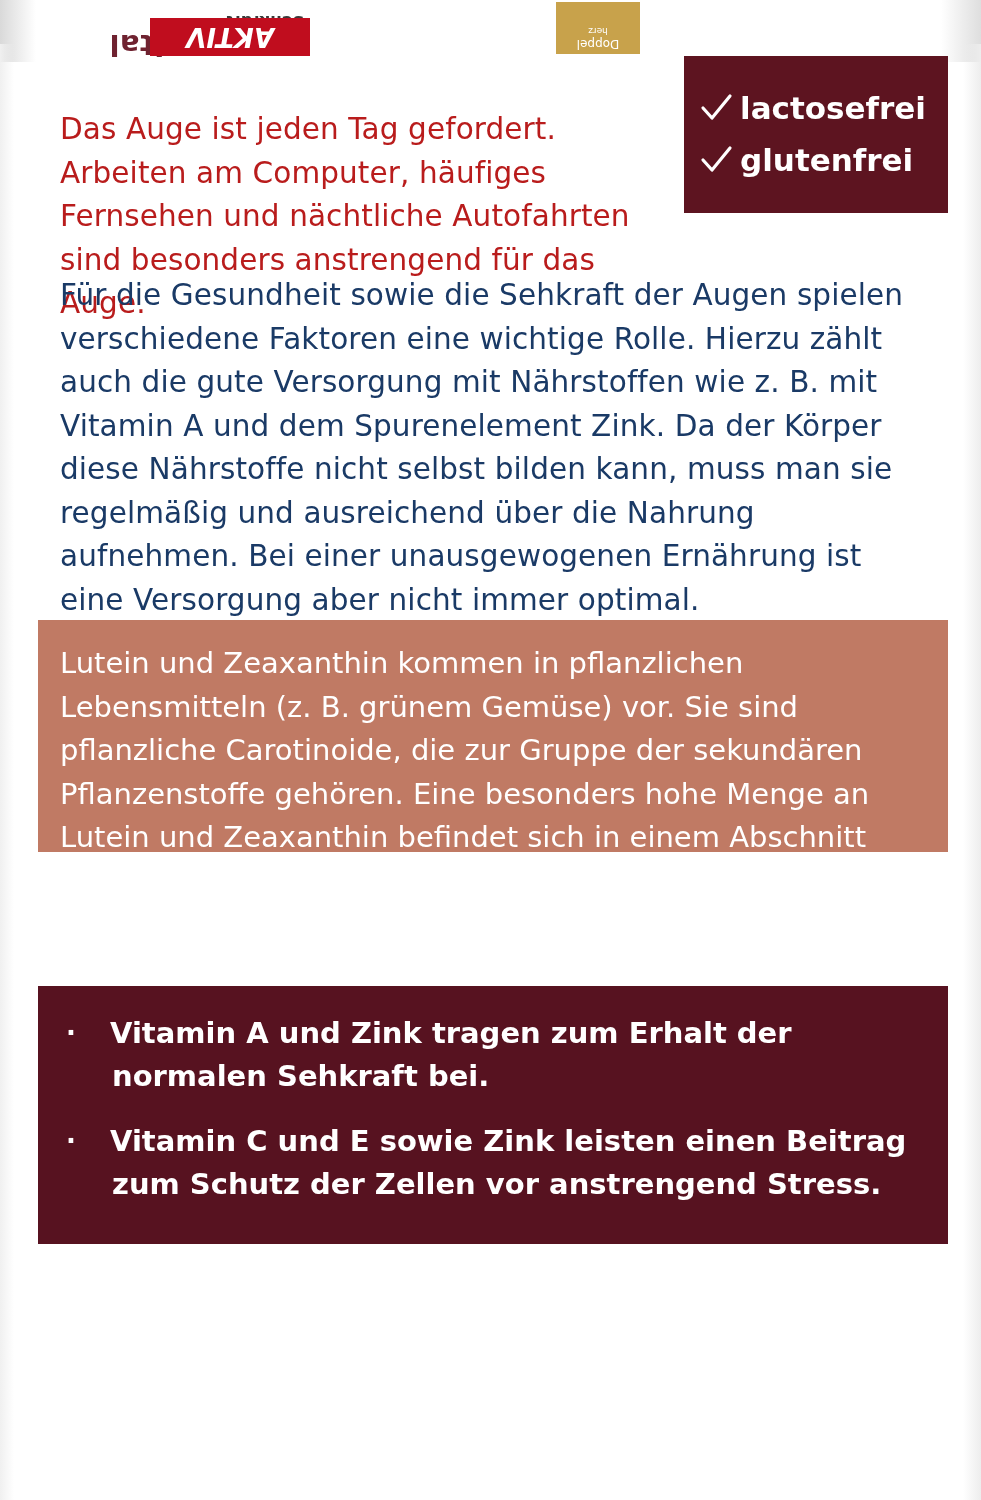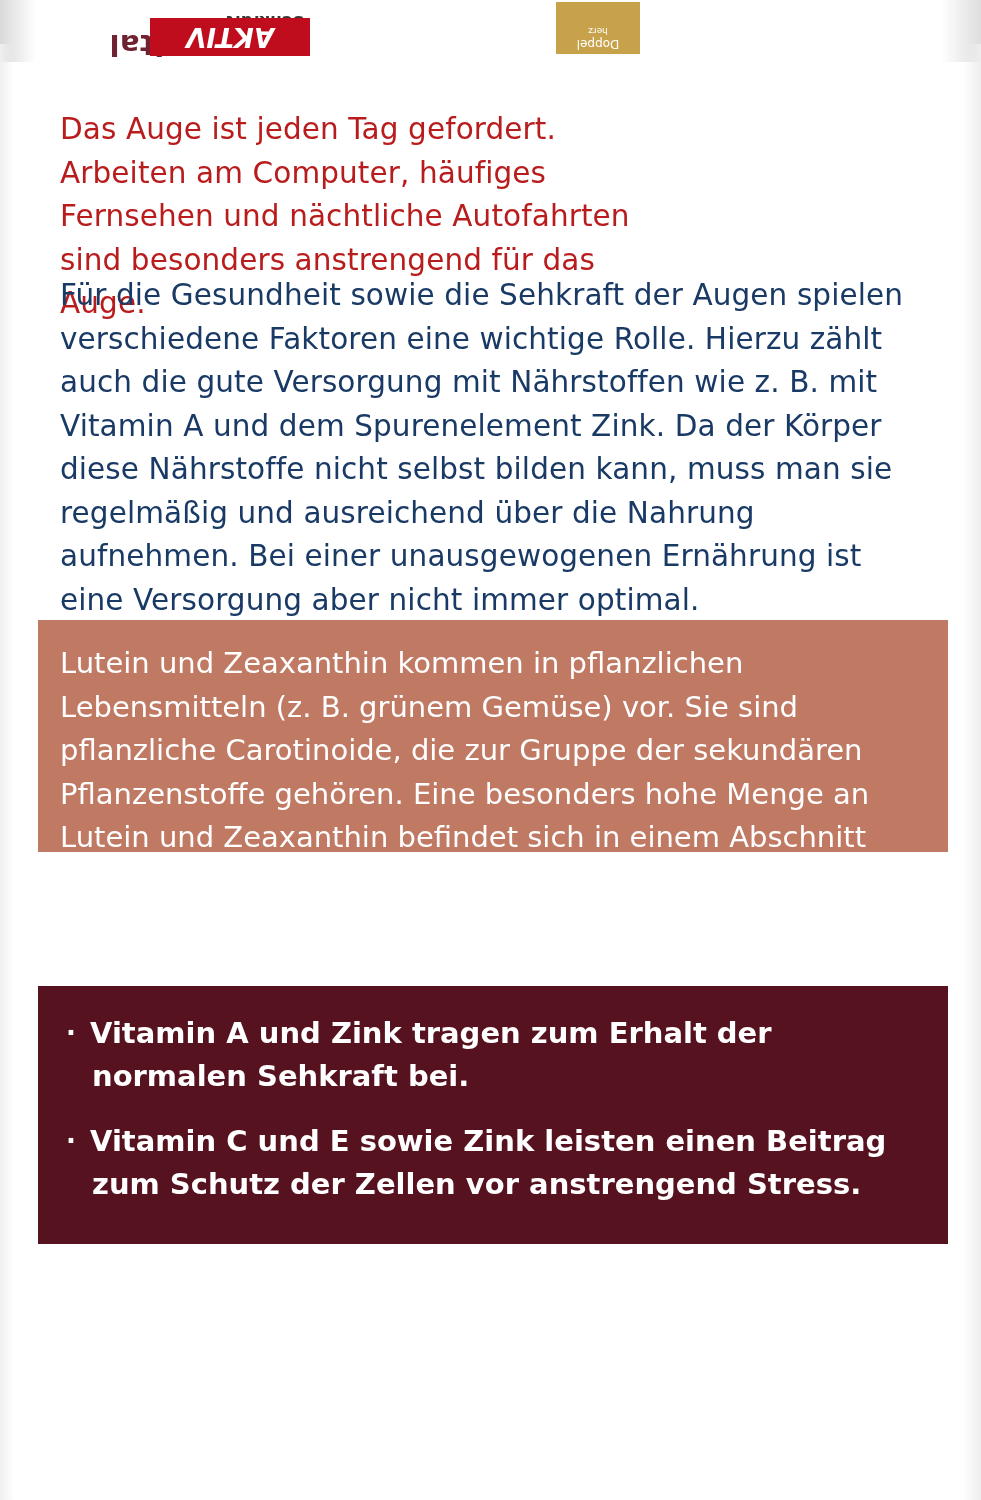--- a/index.html
+++ b/index.html
@@ -188,20 +188,21 @@
     display: flex;
     margin-bottom: 22px;
   }
   .claim-bullet {
     flex: 0 0 24px;
     font-size: 26px;
     line-height: 43px;
   }
   .claim-text {
     flex: 1 1 auto;
+    margin-left: 20px;
   }
   .claim-text .l2 { display: block; padding-left: 2px; }
 
   
   #box-right-shade {
     position: absolute;
     right: 0;
     top: 44px;
     width: 18px;
     height: 1456px;
@@ -238,20 +239,38 @@
     </div>
   </div>
 
   <div id="box-left-shade"></div>
   <div id="box-right-shade"></div>
 
   <div class="panel" id="intro-text">Das Auge ist jeden Tag gefordert. Arbeiten am Computer, häufiges Fernsehen und nächtliche Autofahrten sind besonders anstrengend für das Auge.</div>
 
   <div class="panel" id="intro-text-wide">Für die Gesundheit sowie die Sehkraft der Augen spielen verschiedene Faktoren eine wichtige Rolle. Hierzu zählt auch die gute Versorgung mit Nährstoffen wie z. B. mit Vitamin A und dem Spurenelement Zink. Da der Körper diese Nährstoffe nicht selbst bilden kann, muss man sie regelmäßig und ausreichend über die Nahrung aufnehmen. Bei einer unausgewogenen Ernährung ist eine Versorgung aber nicht immer optimal.</div>
 
+  <div class="panel" id="freefrom-box">
+    <div class="freefrom-row">
+      <span class="check-icon">
+        <svg width="36" height="36" viewBox="0 0 36 36" aria-hidden="true">
+          <path d="M5 18 L14 28 L32 6" fill="none" stroke="#ffffff" stroke-width="3.2" stroke-linecap="round" stroke-linejoin="round"></path>
+        </svg>
+      </span>
+      <span>lactosefrei</span>
+    </div>
+    <div class="freefrom-row">
+      <span class="check-icon">
+        <svg width="36" height="36" viewBox="0 0 36 36" aria-hidden="true">
+          <path d="M5 18 L14 28 L32 6" fill="none" stroke="#ffffff" stroke-width="3.2" stroke-linecap="round" stroke-linejoin="round"></path>
+        </svg>
+      </span>
+      <span>glutenfrei</span>
+    </div>
+  </div>
 
   <div class="panel" id="lutein-box">
     <span>Lutein und Zeaxanthin kommen in pflanzlichen Lebensmitteln (z. B. grünem Gemüse) vor. Sie sind pflanzliche Carotinoide, die zur Gruppe der sekundären Pflanzenstoffe gehören. Eine besonders hohe Menge an Lutein und Zeaxanthin befindet sich in einem Abschnitt des Auges, der als „Gelber Fleck“ bezeichnet wird. Er liegt in der Mitte des Augenhintergrundes.</span>
   </div>
 
   <div class="panel" id="claims-box">
     <div class="claim-item">
       <span class="claim-bullet">·</span>
       <span class="claim-text">
         <span>Vitamin A und Zink tragen zum Erhalt der</span>

